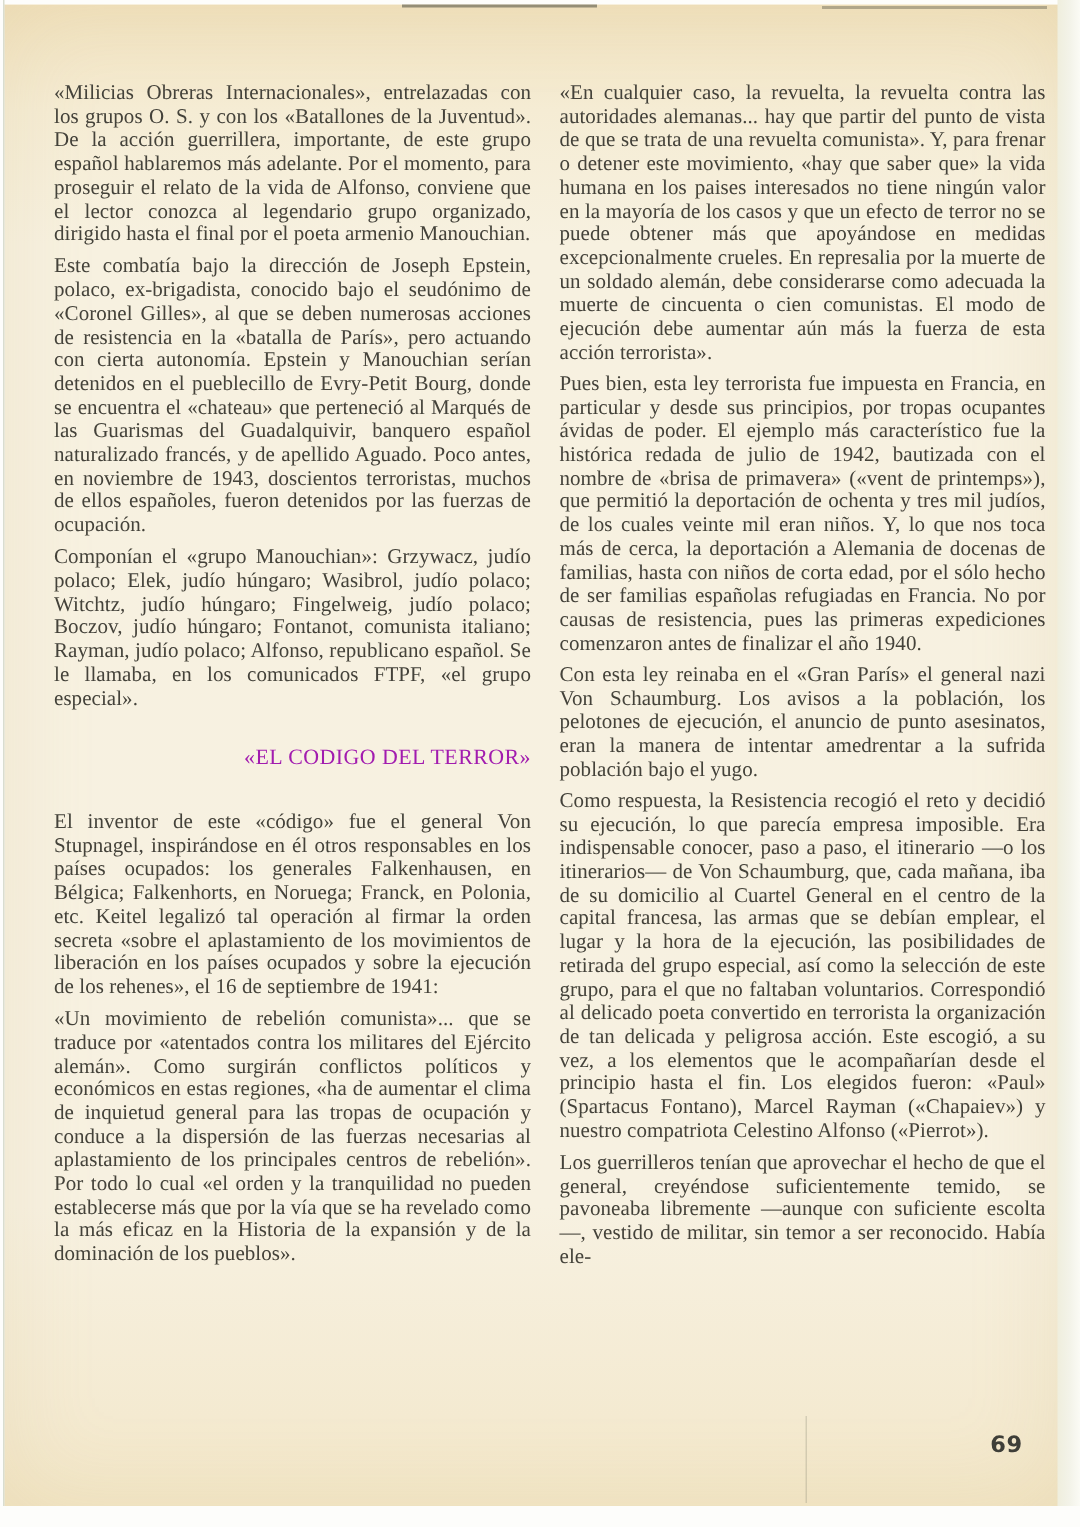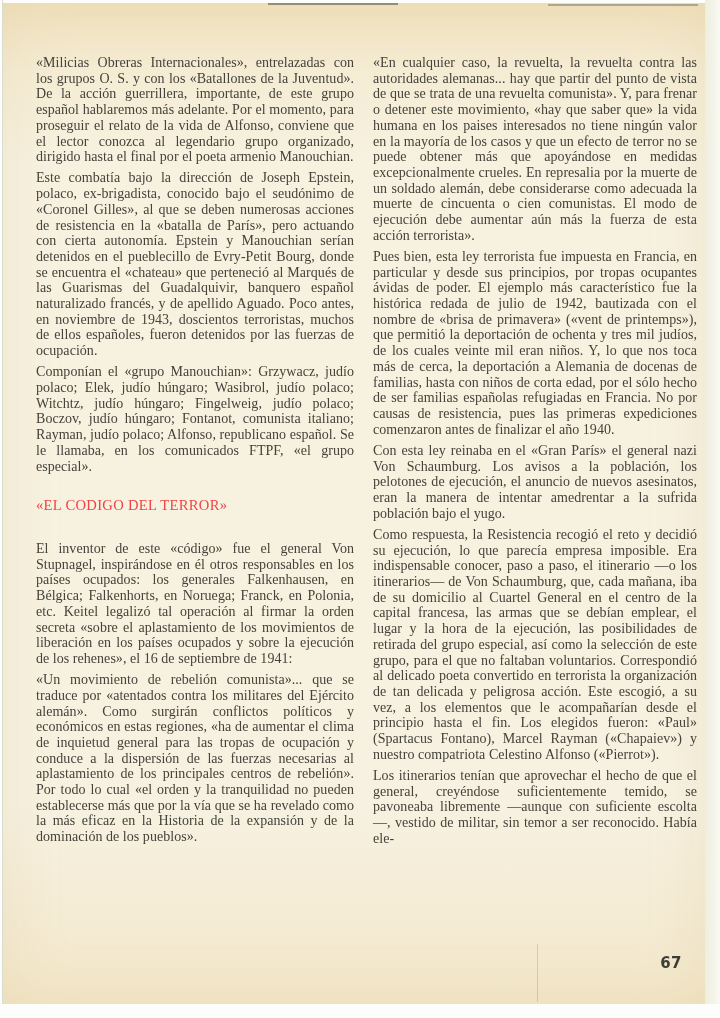--- a/index.html
+++ b/index.html
@@ -36,21 +36,21 @@
     color:var(--ink,#44423a);
     text-align:justify;
     letter-spacing:.04px;
     hyphens:auto;-webkit-hyphens:auto;
   }
   .col-left{left:36px;width:318px;}
   .col-right{left:373px;width:324px;}
   .col p{margin:0 0 5.5px 0;}
   .col h3{
     font-size:14.6px;font-weight:700;letter-spacing:.3px;
-    color:#ef4444;margin:24px 0 27px 0;text-align:left;
+    color:#a21caf;margin:24px 0 27px 0;text-align:right;
   }
   .seg-n{font-style:normal;font-weight:normal;}
   .seg-i{}
   .seg-b{font-weight:400;}
   .page-number{
     position:absolute;left:648px;top:954px;width:34px;text-align:right;
     font-family:"DejaVu Sans","Liberation Sans",sans-serif;
     font-weight:700;font-size:15px;color:#3e3e38;letter-spacing:.5px;
   }
 </style>
@@ -70,18 +70,18 @@
     <p><span class="seg-n">«Milicias Obreras Internacionales», entrelazadas con los grupos O. S. y con los «Batallones de la Juventud». De la acción guerrillera, importante, de este grupo español hablaremos más adelante. Por el momento, para proseguir el relato de la vida de Alfonso, conviene que el lector conozca al legendario grupo organizado, dirigido hasta el final por el poeta armenio Manouchian.</span></p>
     <p><span class="seg-n">Este combatía bajo la dirección de Joseph Epstein, polaco, ex-brigadista, conocido bajo el seudónimo de «Coronel Gilles», al que se deben numerosas acciones de resistencia en la «batalla de París», pero actuando con cierta autonomía. Epstein y Manouchian serían detenidos en el pueblecillo de Evry-Petit Bourg, donde se encuentra el «chateau» que perteneció al Marqués de las Guarismas del Guadalquivir, banquero español naturalizado francés, y de apellido Aguado. Poco antes, en noviembre de 1943, doscientos terroristas, muchos de ellos españoles, fueron detenidos por las fuerzas de ocupación.</span></p>
     <p><span class="seg-n">Componían el «grupo Manouchian»: Grzywacz, judío polaco; Elek, judío húngaro; Wasibrol, judío polaco; Witchtz, judío húngaro; Fingelweig, judío polaco; Boczov, judío húngaro; Fontanot, comunista italiano; Rayman, judío polaco; Alfonso, republicano español. Se le llamaba, en los comunicados FTPF, «el grupo especial».</span></p>
     <h3><span class="seg-n">«EL CODIGO DEL TERROR»</span></h3>
     <p><span class="seg-n">El inventor de este «código» fue el general Von Stupnagel, inspirándose en él otros responsables en los países ocupados: los generales Falkenhausen, en Bélgica; Falkenhorts, en Noruega; Franck, en Polonia, etc. Keitel legalizó tal operación al firmar la orden secreta «sobre el aplastamiento de los movimientos de liberación en los países ocupados y sobre la ejecución de los rehenes», el 16 de septiembre de 1941:</span></p>
     <p><span class="seg-i">«Un movimiento de rebelión comunista»...</span><span class="seg-n"> que se traduce por </span><span class="seg-i">«atentados contra los militares del Ejército alemán»</span><span class="seg-n">. Como surgirán conflictos políticos y económicos en estas regiones, </span><span class="seg-i">«ha de aumentar el clima de inquietud general para las tropas de ocupación y conduce a la dispersión de las fuerzas necesarias al aplastamiento de los principales centros de rebelión»</span><span class="seg-n">. Por todo lo cual </span><span class="seg-i">«el orden y la tranquilidad no pueden establecerse más que </span><span class="seg-b">por la vía que se ha revelado como la más eficaz en la Historia de la expansión y de la dominación de los pueblos».</span></p>
   </div>
 <div class="col col-right">
     <p><span class="seg-i">«En cualquier caso, la revuelta, la revuelta contra las autoridades alemanas... hay que partir del punto de vista de que se trata de una revuelta comunista»</span><span class="seg-n">. Y, para frenar o detener este movimiento, </span><span class="seg-i">«hay que saber que»</span><span class="seg-n"> </span><span class="seg-b">la vida humana en los paises interesados no tiene ningún valor</span><span class="seg-i"> en la mayoría de los casos </span><span class="seg-b">y que un efecto de terror no se puede obtener más que apoyándose en medidas excepcionalmente crueles.</span><span class="seg-i"> En represalia por la muerte de un soldado alemán, debe considerarse como adecuada </span><span class="seg-b">la muerte de cincuenta o cien comunistas.</span><span class="seg-i"> El modo de ejecución debe aumentar aún más la fuerza de esta acción terrorista».</span></p>
     <p><span class="seg-n">Pues bien, esta ley terrorista fue impuesta en Francia, en particular y desde sus principios, por tropas ocupantes ávidas de poder. El ejemplo más característico fue la histórica redada de julio de 1942, bautizada con el nombre de «brisa de primavera» («vent de printemps»), que permitió la deportación de ochenta y tres mil judíos, de los cuales veinte mil eran niños. Y, lo que nos toca más de cerca, la deportación a Alemania de docenas de familias, hasta con niños de corta edad, por el sólo hecho de ser familias españolas refugiadas en Francia. No por causas de resistencia, pues las primeras expediciones comenzaron antes de finalizar el año 1940.</span></p>
-    <p><span class="seg-n">Con esta ley reinaba en el «Gran París» el general nazi Von Schaumburg. Los avisos a la población, los pelotones de ejecución, el anuncio de nuevos asesinatos, eran la manera de intentar amedrentar a la sufrida población bajo el yugo.</span></p>
+    <p><span class="seg-n">Con esta ley reinaba en el «Gran París» el general nazi Von Schaumburg. Los avisos a la población, los pelotones de ejecución, el anuncio de punto asesinatos, eran la manera de intentar amedrentar a la sufrida población bajo el yugo.</span></p>
     <p><span class="seg-n">Como respuesta, la Resistencia recogió el reto y decidió su ejecución, lo que parecía empresa imposible. Era indispensable conocer, paso a paso, el itinerario —o los itinerarios— de Von Schaumburg, que, cada mañana, iba de su domicilio al Cuartel General en el centro de la capital francesa, las armas que se debían emplear, el lugar y la hora de la ejecución, las posibilidades de retirada del grupo especial, así como la selección de este grupo, para el que no faltaban voluntarios. Correspondió al delicado poeta convertido en terrorista la organización de tan delicada y peligrosa acción. Este escogió, a su vez, a los elementos que le acompañarían desde el principio hasta el fin. Los elegidos fueron: «Paul» (Spartacus Fontano), Marcel Rayman («Chapaiev») y nuestro compatriota Celestino Alfonso («Pierrot»).</span></p>
-    <p><span class="seg-n">Los itinerarios tenían que aprovechar el hecho de que el general, creyéndose suficientemente temido, se pavoneaba libremente —aunque con suficiente escolta—, vestido de militar, sin temor a ser reconocido. Había ele-</span></p>
+    <p><span class="seg-n">Los guerrilleros tenían que aprovechar el hecho de que el general, creyéndose suficientemente temido, se pavoneaba libremente —aunque con suficiente escolta—, vestido de militar, sin temor a ser reconocido. Había ele-</span></p>
   </div>
 
-<div class="page-number">67</div>
+<div class="page-number">69</div>
 
 </body></html>

